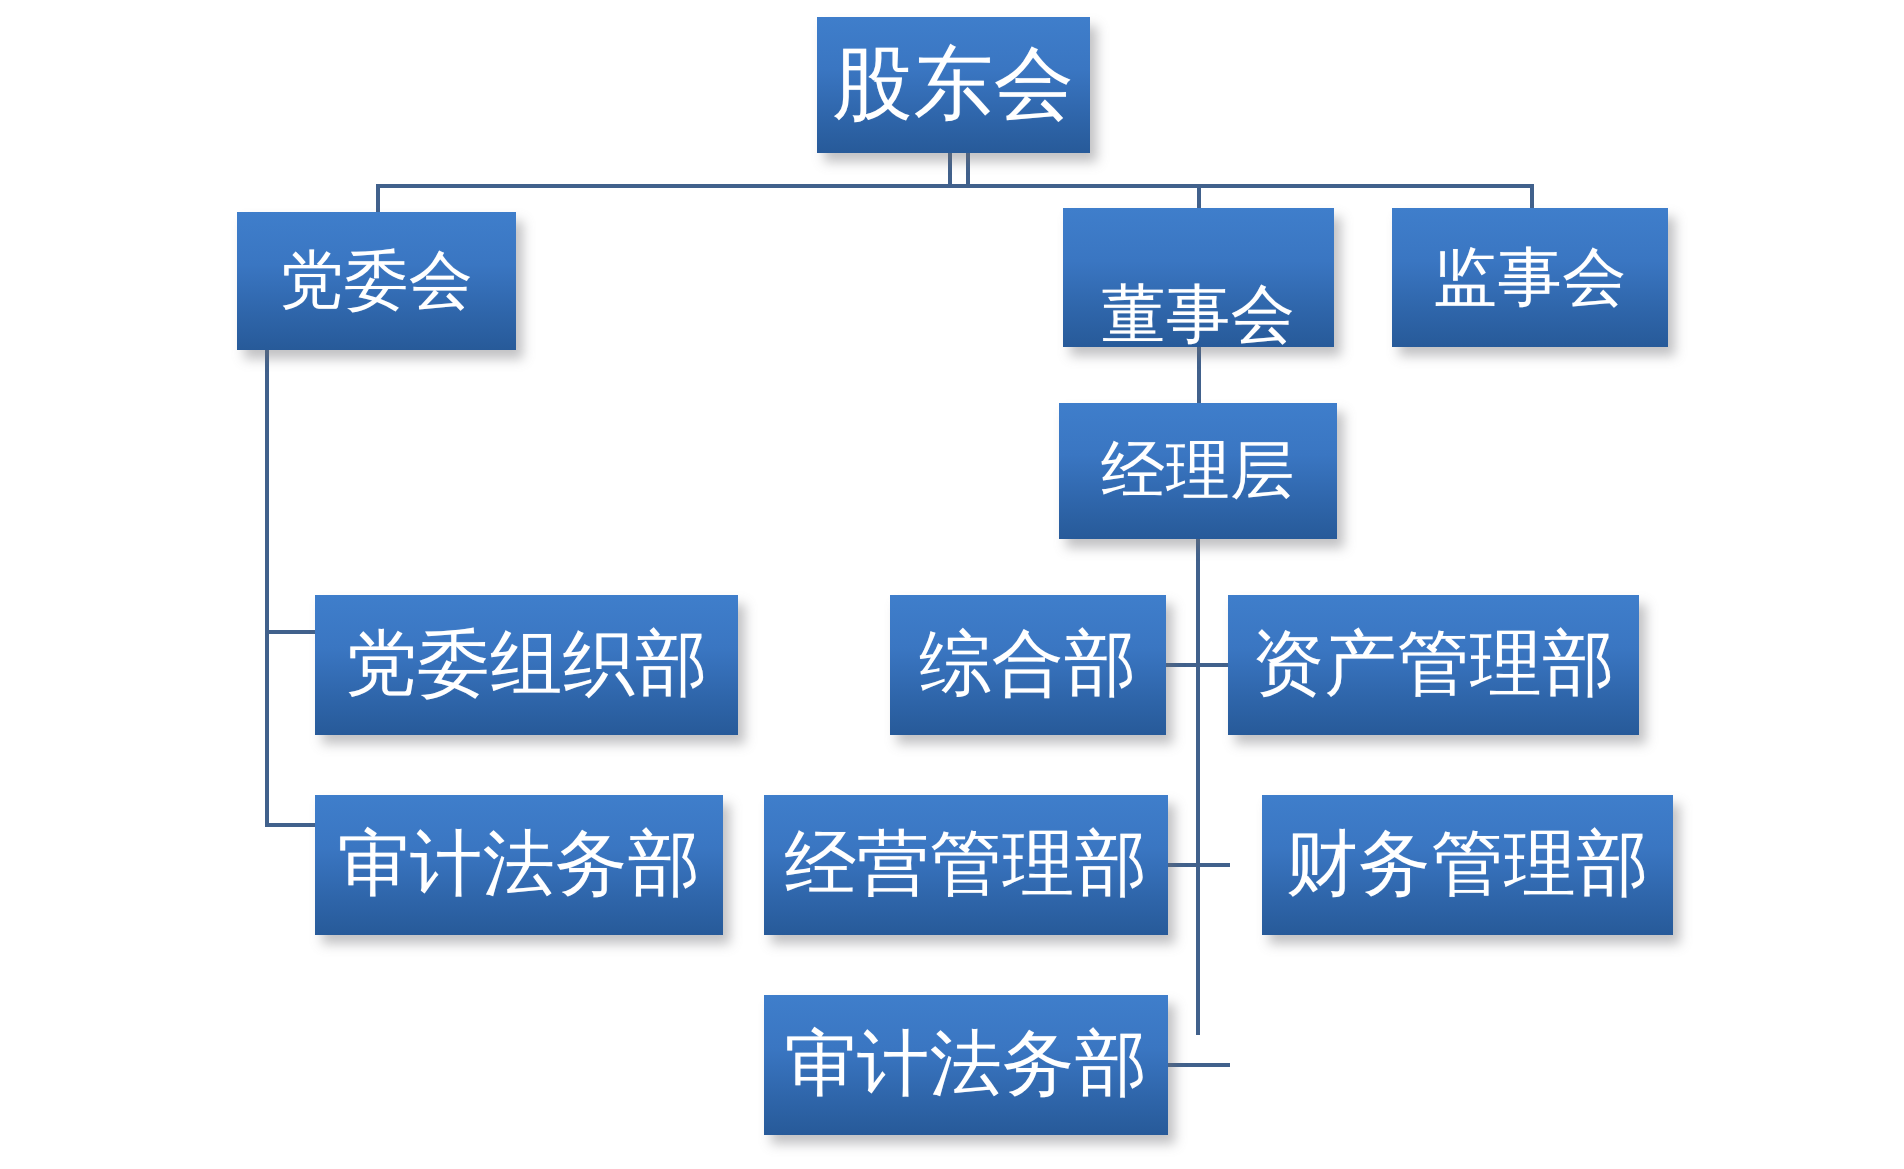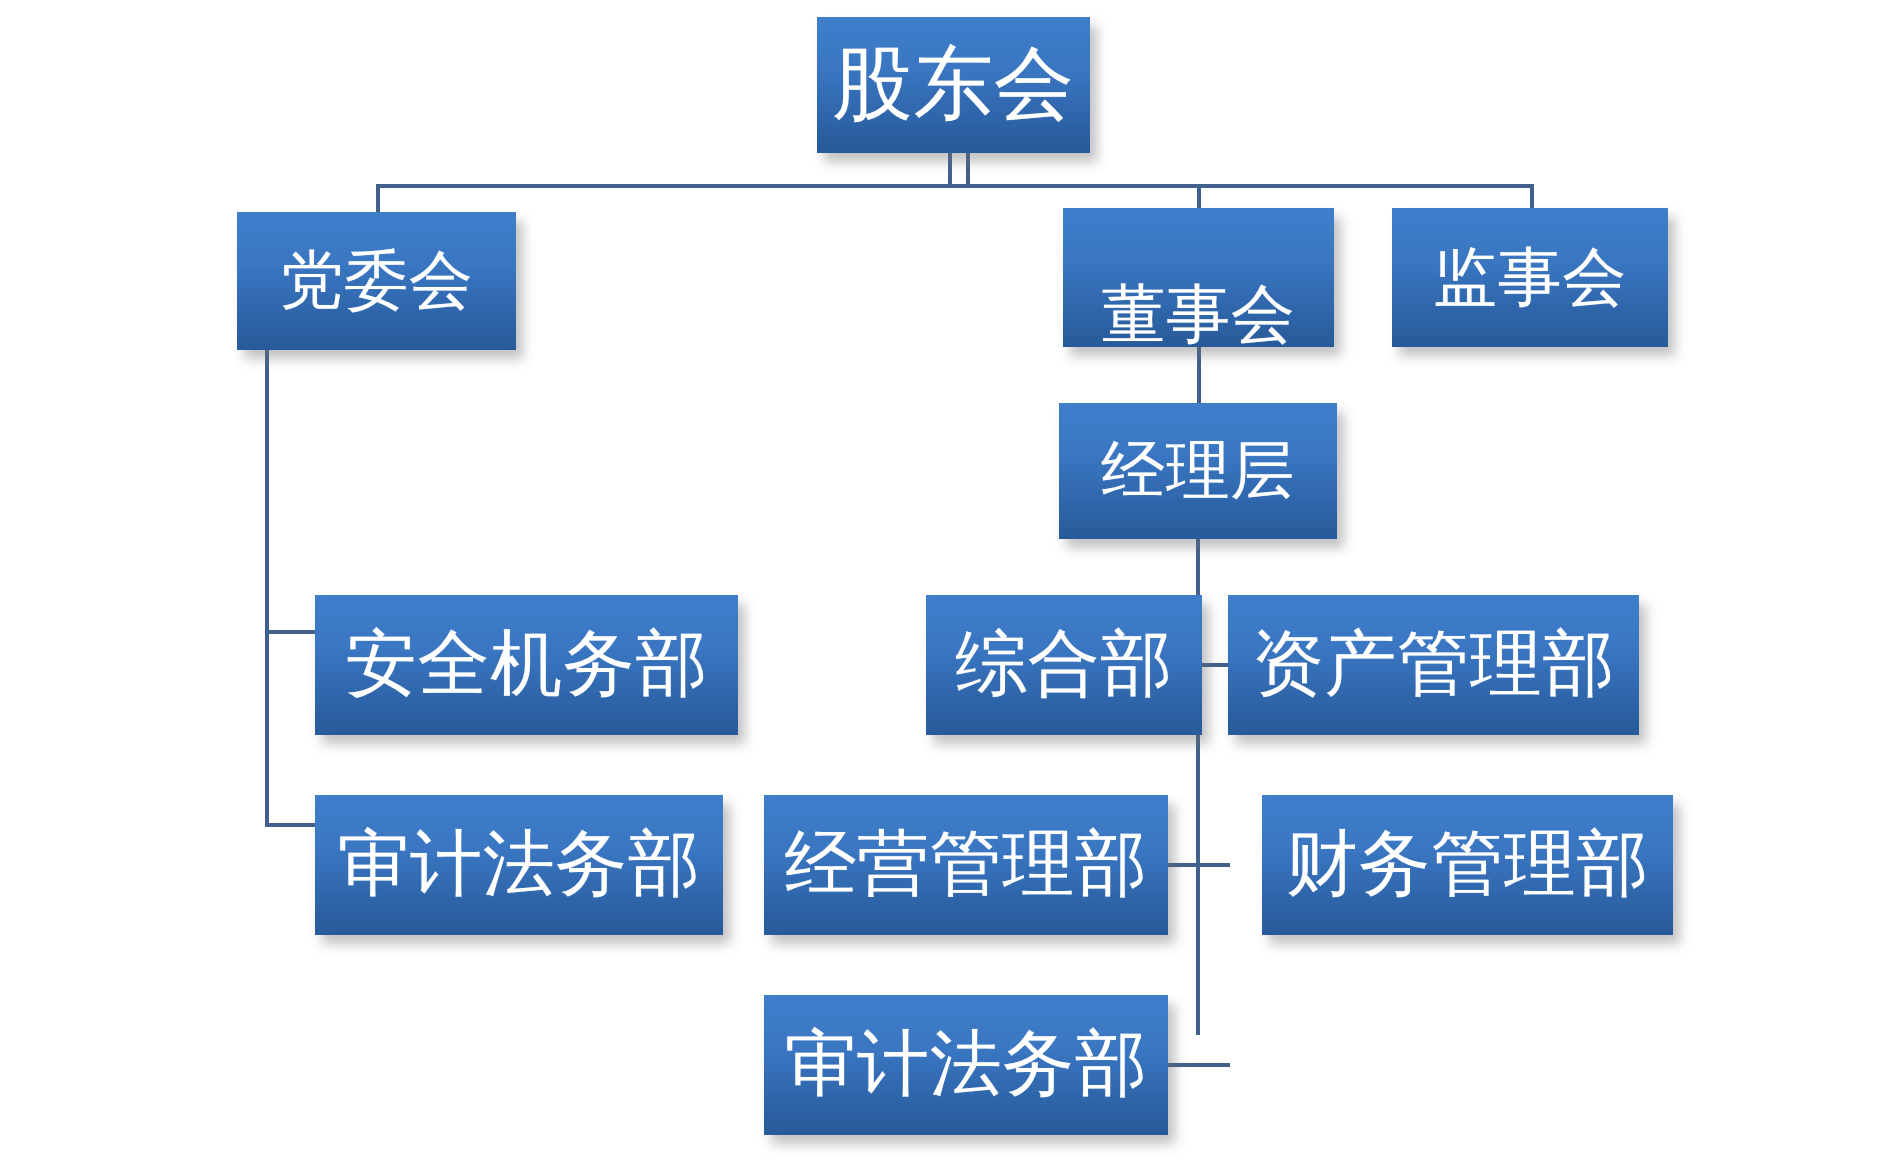--- a/index.html
+++ b/index.html
@@ -100,24 +100,24 @@
 
   <div class="node fs-lg" style="left:1059px; top:403px; width:278px; height:136px;">
     <span class="label">经理层</span>
   </div>
 
   <div class="node fs-lg" style="left:1392px; top:208px; width:276px; height:139px;">
     <span class="label">监事会</span>
   </div>
 
   <div class="node fs-md" style="left:315px; top:595px; width:423px; height:140px;">
-    <span class="label">安全机务部</span>
+    <span class="label">党委组织部</span>
   </div>
 
-  <div class="node fs-md" style="left:890px; top:595px; width:276px; height:140px;margin-left:36px;">
+  <div class="node fs-md" style="left:890px; top:595px; width:276px; height:140px;">
     <span class="label">综合部</span>
   </div>
 
   <div class="node fs-md" style="left:1228px; top:595px; width:411px; height:140px;">
     <span class="label">资产管理部</span>
   </div>
 
   <div class="node fs-md" style="left:315px; top:795px; width:408px; height:140px;">
     <span class="label">审计法务部</span>
   </div>

